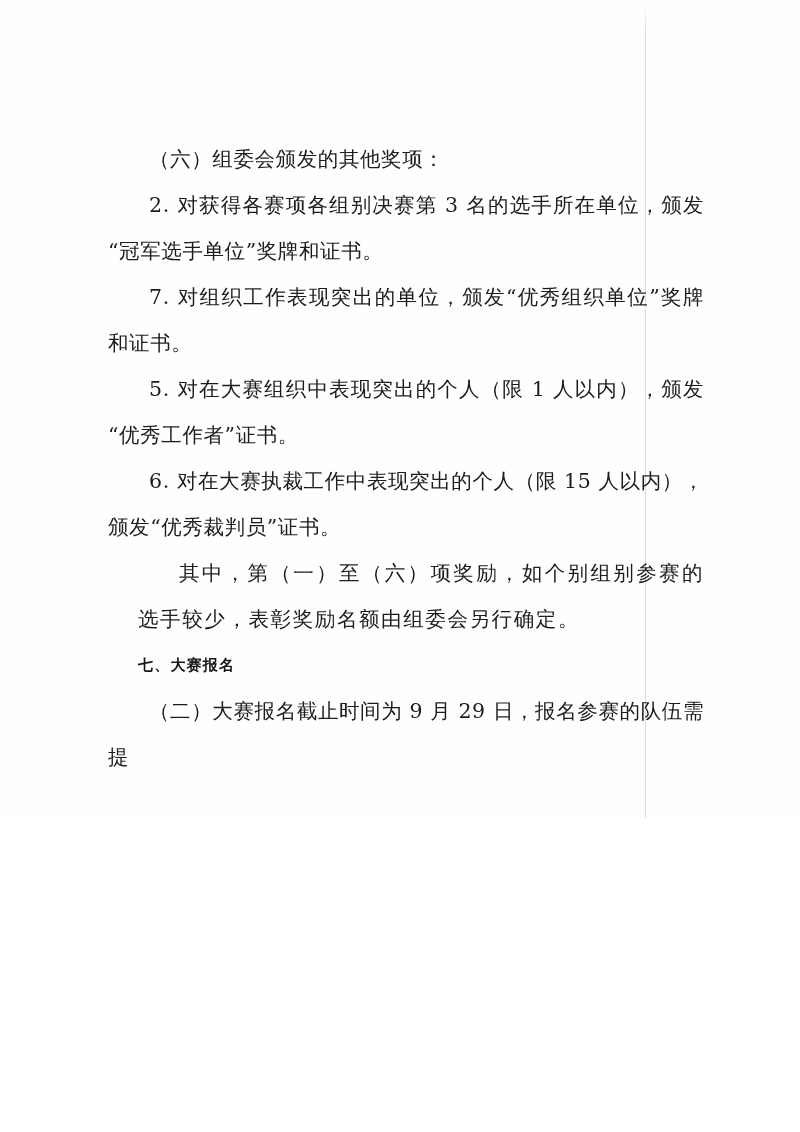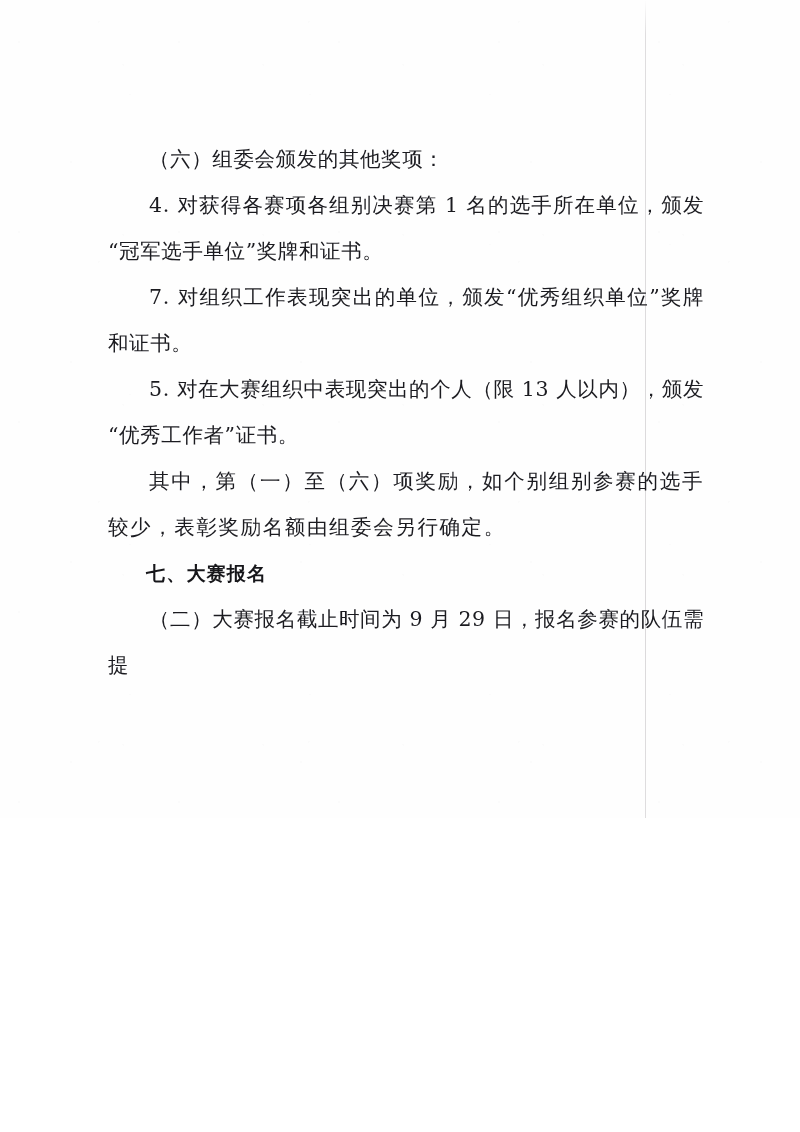--- a/index.html
+++ b/index.html
@@ -60,27 +60,28 @@
     text-align: justify;
     text-justify: inter-character;
     text-indent: 2em;
     letter-spacing: 0.6px;
     word-break: break-all;
   }
 
   
   p.para.wide {
     letter-spacing: 1.6px;
+    margin-left: 30px;
   }
 
   
   h2.section-heading {
     margin: 0;
     font-family: "DejaVu Sans", "Liberation Sans", sans-serif;
-    font-size: 19px;
+    font-size: 15px;
     font-weight: bold;
     line-height: 46px;
     color: #16161a;
     text-indent: 2em;
     letter-spacing: 1.2px;
   }
 
   .page-number {
     position: absolute;
     left: 0;
@@ -98,27 +99,28 @@
 
 <div class="page">
 
   <div class="fold-line"></div>
 
   <div class="body-text">
 
     <p class="para">（六）组委会颁发的其他奖项：</p>
 
 
-    <p class="para">4. 对获得各赛项各组别决赛第 1 名的选手所在单位，颁发“冠军选手单位”奖牌和证书。</p>
+    <p class="para">2. 对获得各赛项各组别决赛第 3 名的选手所在单位，颁发“冠军选手单位”奖牌和证书。</p>
 
 
     <p class="para">7. 对组织工作表现突出的单位，颁发“优秀组织单位”奖牌和证书。</p>
 
-    <p class="para">5. 对在大赛组织中表现突出的个人（限 13 人以内），颁发“优秀工作者”证书。</p>
+    <p class="para">5. 对在大赛组织中表现突出的个人（限 1 人以内），颁发“优秀工作者”证书。</p>
 
+    <p class="para">6. 对在大赛执裁工作中表现突出的个人（限 15 人以内），颁发“优秀裁判员”证书。</p>
 
     <p class="para wide">其中，第（一）至（六）项奖励，如个别组别参赛的选手较少，表彰奖励名额由组委会另行确定。</p>
 
     <h2 class="section-heading">七、大赛报名</h2>
 
 
     <p class="para">（二）大赛报名截止时间为 9 月 29 日，报名参赛的队伍需提</p>
 
   </div>
 

